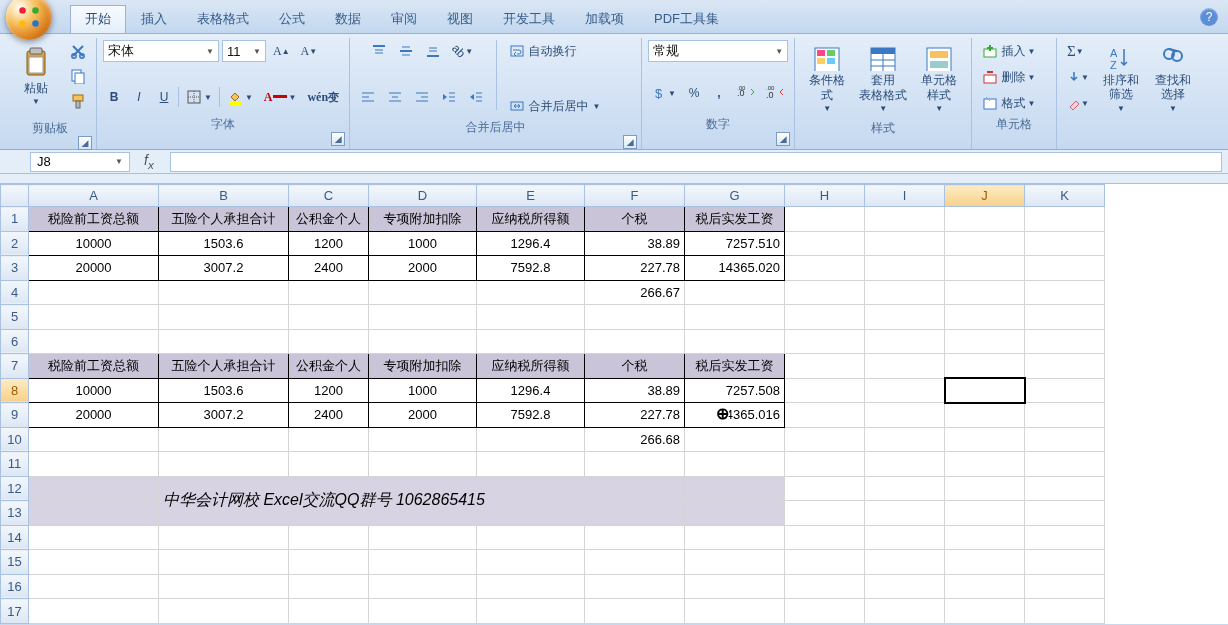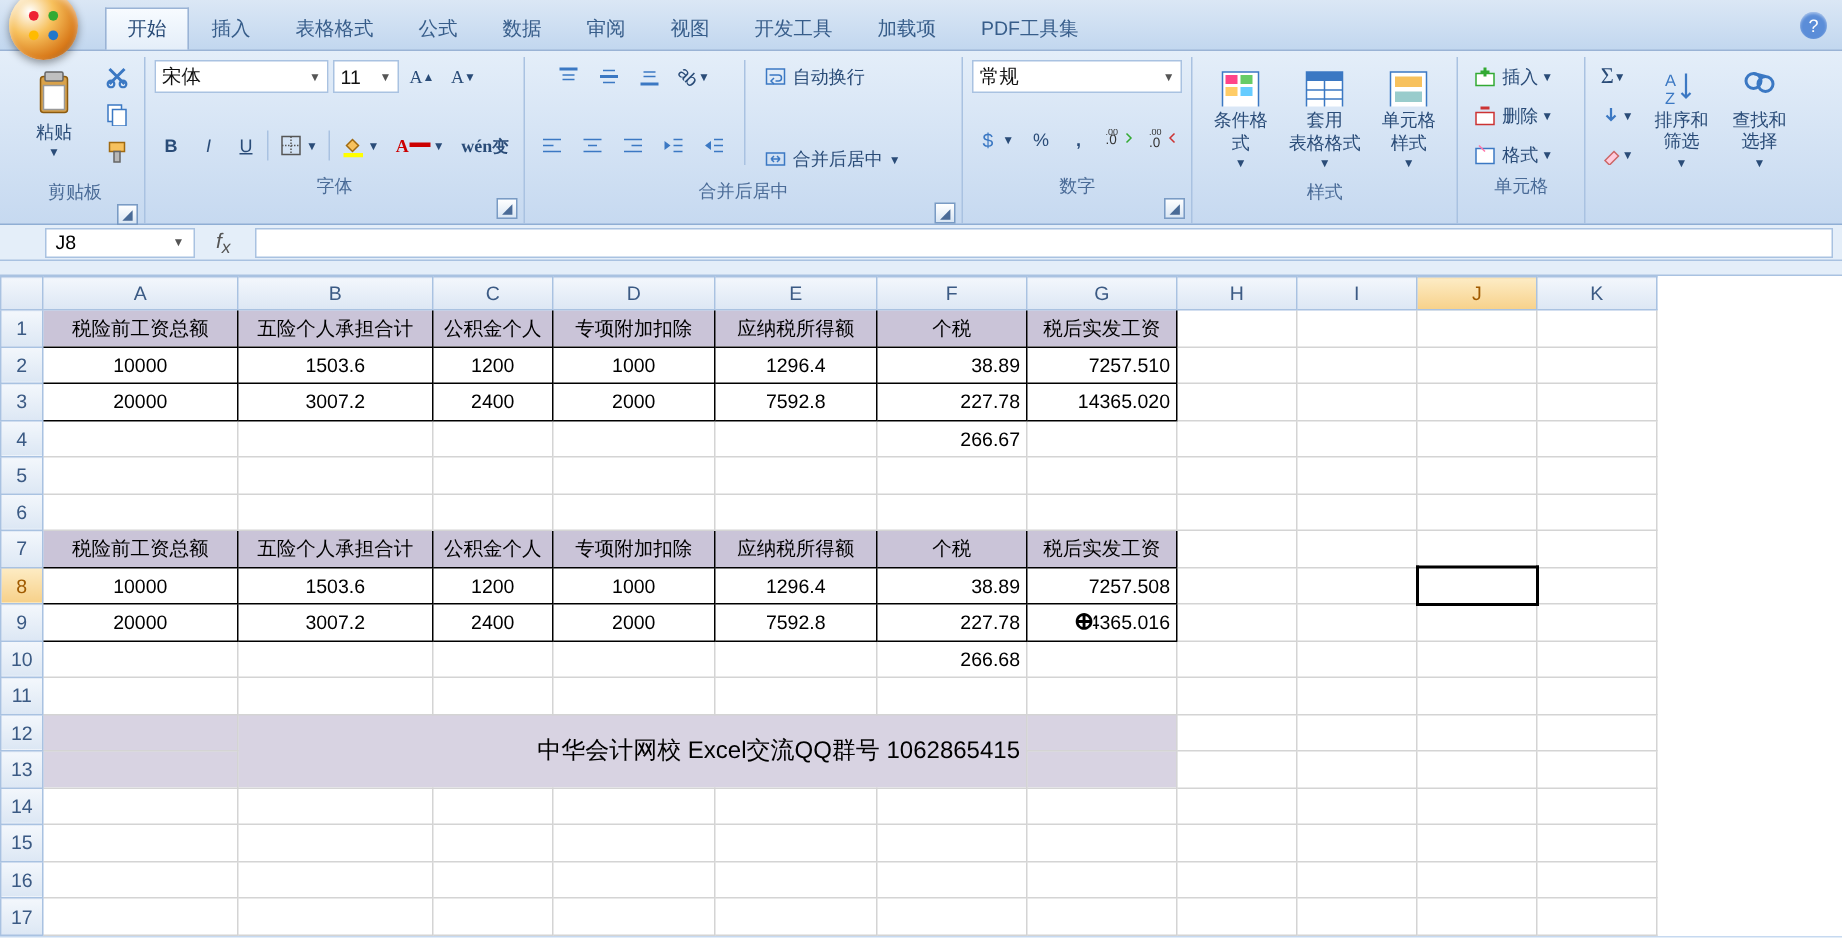--- a/index.html
+++ b/index.html
@@ -584,21 +584,21 @@
           <td></td>
           <td></td>
           <td></td>
           <td></td>
           <td></td>
           <td></td>
         </tr>
         <tr>
           <td class="rowhdr">12</td>
           <td class="banner"></td>
-          <td class="banner" colspan="5" rowspan="2" style="text-align: right; font-size: 16px; height: 44px;">中华会计网校 Excel交流QQ群号 1062865415</td>
+          <td class="banner" colspan="5" rowspan="2" style="text-align: left; font-size: 16px; height: 44px; font-style: italic;">中华会计网校 Excel交流QQ群号 1062865415</td>
           <td class="banner"></td>
           <td></td>
           <td></td>
           <td></td>
           <td></td>
         </tr>
         <tr>
           <td class="rowhdr">13</td>
           <td class="banner"></td>
           <td class="banner"></td>

